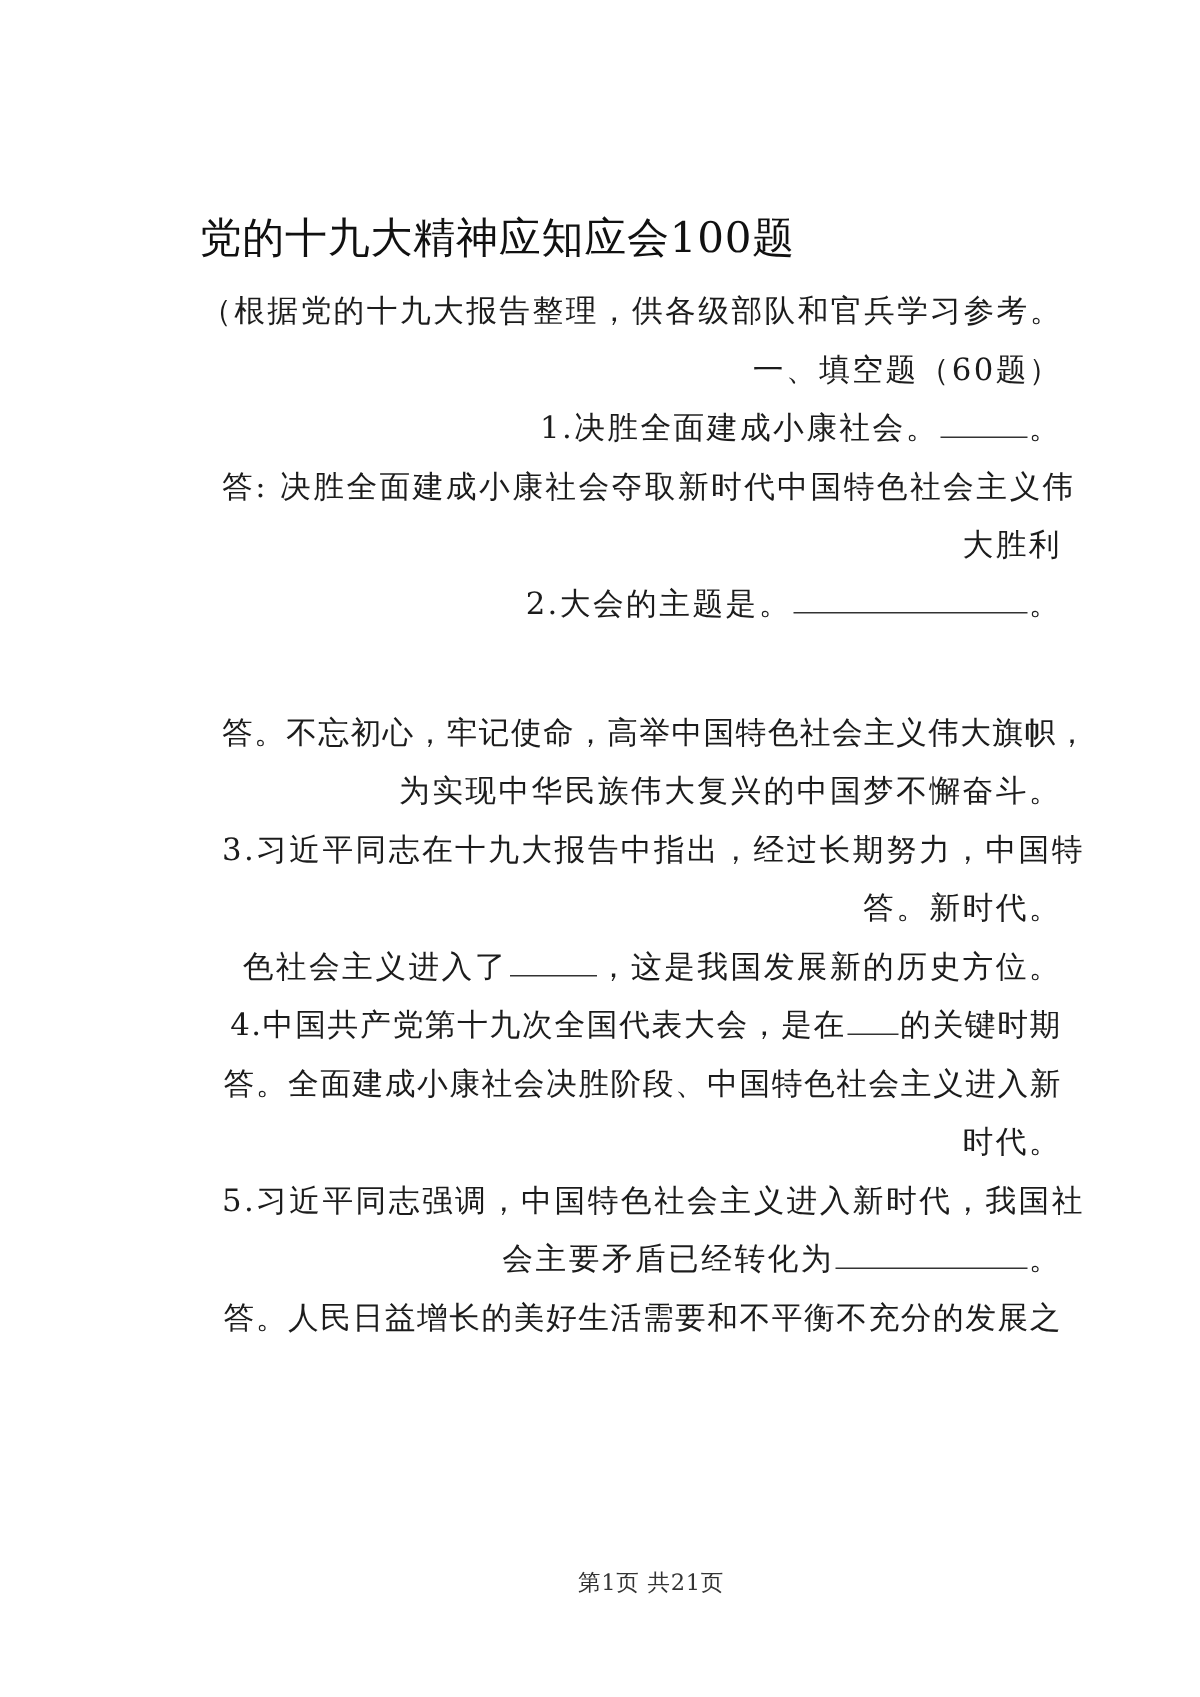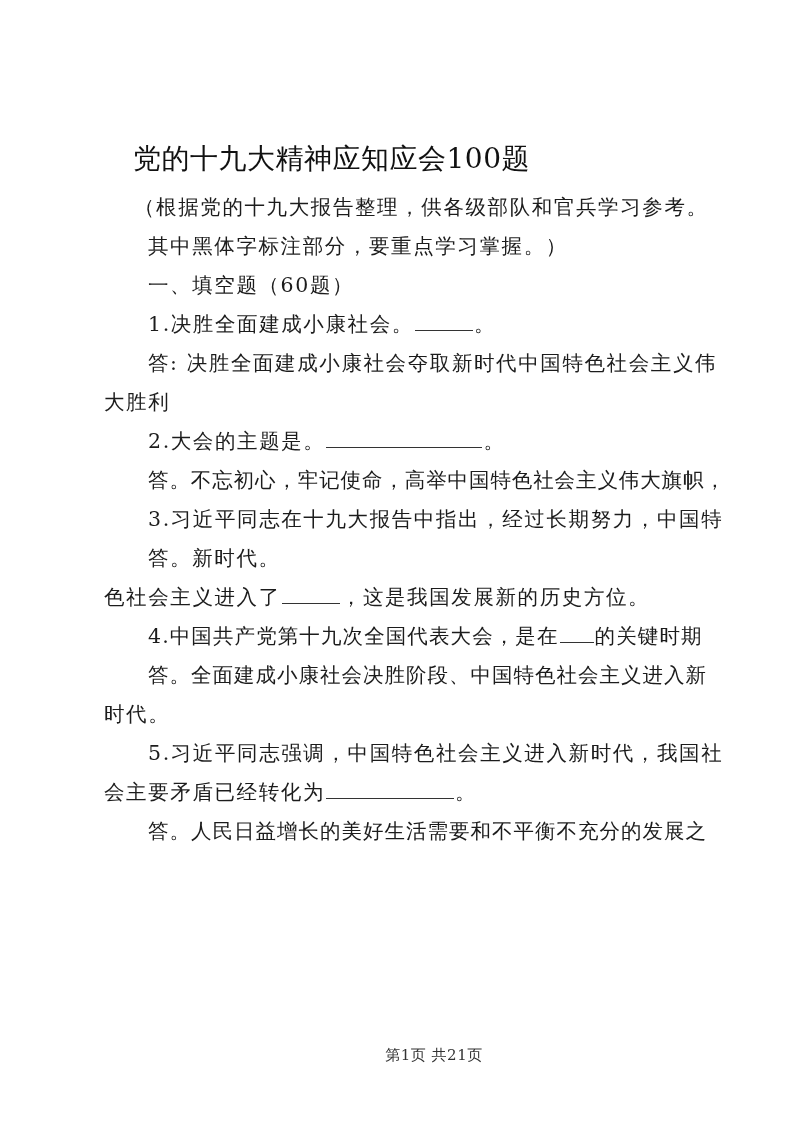--- a/index.html
+++ b/index.html
@@ -31,20 +31,21 @@
       font-size: 28px;
       line-height: 40px;
       letter-spacing: 0.5px;
       color: #111;
     }
     .body {
       position: absolute;
       left: 104px;
       top: 188px;
       width: 604px;
+      text-align: right;
     }
     .line {
       height: 39px;
       line-height: 39px;
       font-size: 20.5px;
       white-space: nowrap;
       letter-spacing: 1.6px;
       color: #1c1c1c;
     }
     .indent { padding-left: 44px; }
@@ -70,33 +71,33 @@
 </head>
 <body>
 
 <div class="page">
 
   <div class="title">党的十九大精神应知应会100题</div>
 
   <div class="body">
 
     <div class="line indent" style="padding-left:30px;">（根据党的十九大报告整理，供各级部队和官兵学习参考。</div>
-    <div class="line indent">其中黑体字标注部分，要重点学习掌握。）</div>
     <div class="line indent">一、填空题（60题）</div>
 
     <div class="line indent">
       <span>1.</span><span>决胜全面建成小康社会。</span><span class="blank" style="width:58px;"></span><span>。</span>
     </div>
     <div class="line indent">答: 决胜全面建成小康社会夺取新时代中国特色社会主义伟</div>
     <div class="line">大胜利</div>
 
     <div class="line indent">
       <span>2.</span><span>大会的主题是。</span><span class="blank" style="width:156px;"></span><span>。</span>
     </div>
-    <div class="line indent" style="letter-spacing:0.9px;">答。不忘初心，牢记使命，高举中国特色社会主义伟大旗帜，</div>
+    <div class="line indent" style="letter-spacing:0.9px;margin-top:47px;">答。不忘初心，牢记使命，高举中国特色社会主义伟大旗帜，</div>
+    <div class="line">为实现中华民族伟大复兴的中国梦不懈奋斗。</div>
 
     <div class="line indent">
       <span>3.</span><span>习近平同志在十九大报告中指出，经过长期努力，中国特</span>
     </div>
     <div class="line indent">答。新时代。</div>
     <div class="line">
       <span>色社会主义进入了</span><span class="blank" style="width:58px;"></span><span>，这是我国发展新的历史方位。</span>
     </div>
 
     <div class="line indent" style="letter-spacing:1.1px;">

